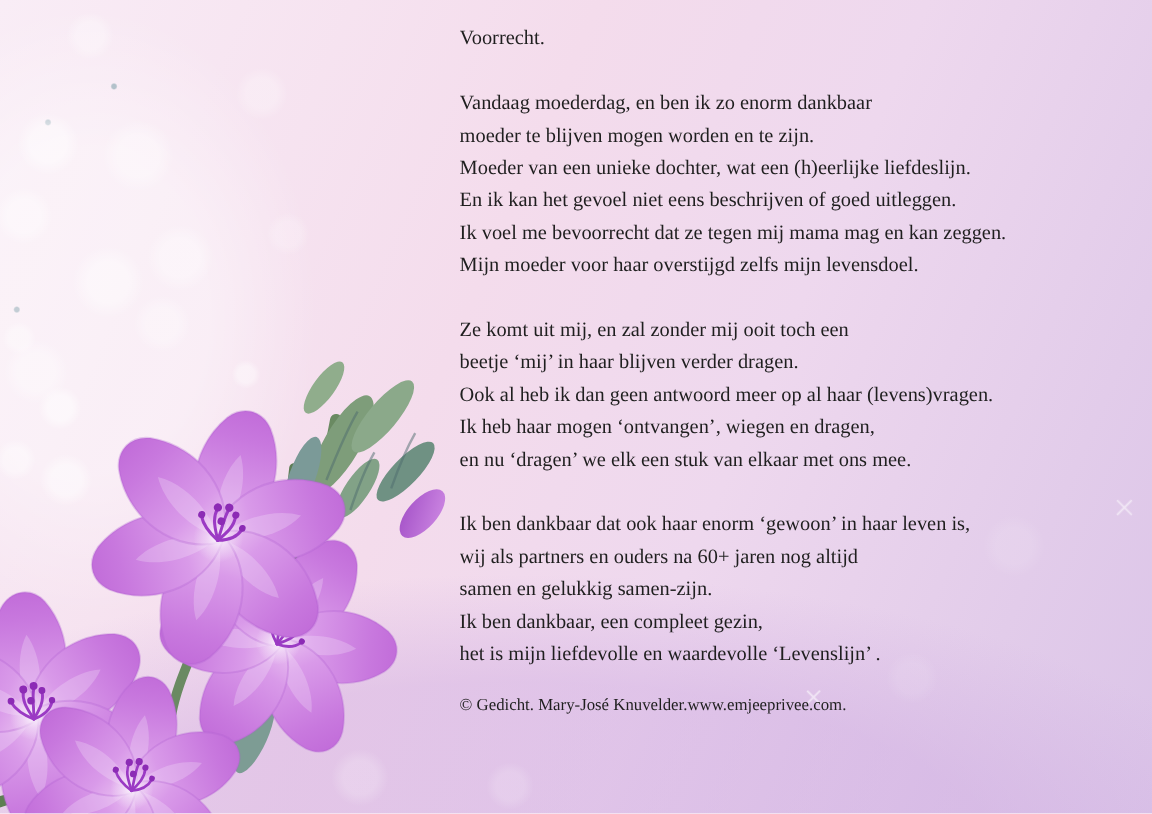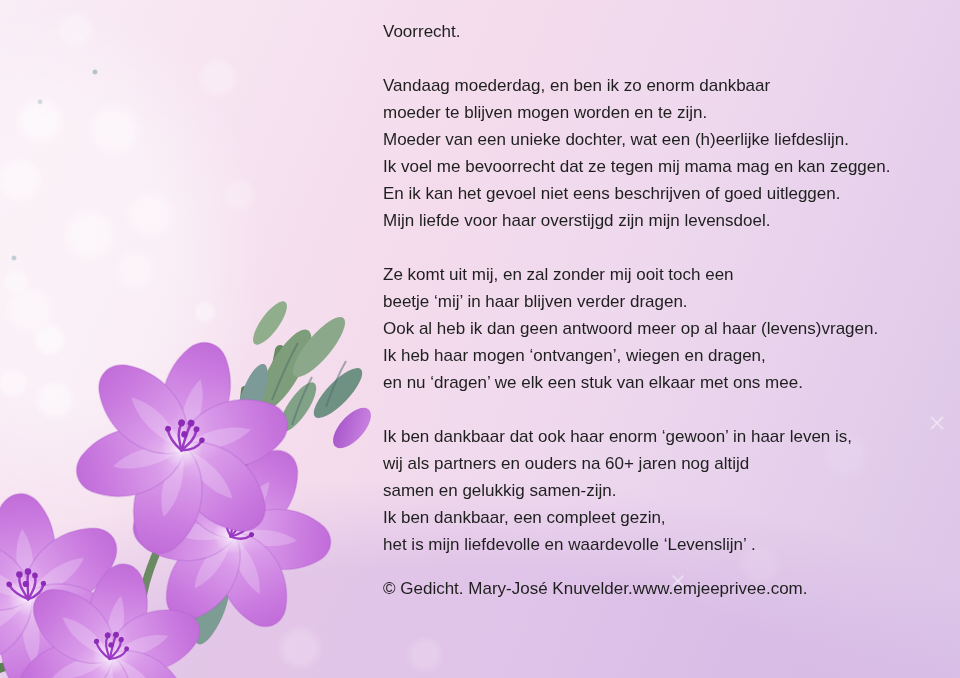--- a/index.html
+++ b/index.html
@@ -39,25 +39,25 @@
       radial-gradient(circle 3px at 95px 72px,   rgba(110,150,160,.50) 0 60%, rgba(110,150,160,0) 100%),
       radial-gradient(circle 3px at 40px 102px,  rgba(110,150,160,.45) 0 60%, rgba(110,150,160,0) 100%),
       radial-gradient(circle 3px at 14px 258px,  rgba(110,150,160,.40) 0 60%, rgba(110,150,160,0) 100%),
       radial-gradient(ellipse 260px 340px at 70px 260px, rgba(255,255,255,.40) 0 40%, rgba(255,255,255,0) 75%),
       radial-gradient(ellipse 800px 300px at 45% 106%,   rgba(202,165,224,.40) 0 50%, rgba(202,165,224,0) 80%);
   }
   .flowers{position:absolute;left:-60px;top:295px;}
   .sparkles{position:absolute;left:0;top:0;}
   .poem{
     position:absolute;left:383px;top:18px;
-    color:#1f1f1f;font-size:17px;
+    color:#1f1f1f;font-size:17px;font-family:Liberation Serif, serif;
   }
   .line{height:27px;line-height:27px;white-space:nowrap;}
   .gap{height:27px;}
-  .credit{margin-top:21px;height:20px;line-height:20px;font-size:17px;white-space:nowrap;}
+  .credit{margin-top:21px;height:20px;line-height:20px;font-size:14px;white-space:nowrap;}
 </style>
 </head>
 <body>
 
 <div class="canvas">
 
   <div class="bg"></div>
   <div class="bokeh"></div>
 
   <svg class="flowers" width="460" height="383" viewBox="0 0 460 383" xmlns="http://www.w3.org/2000/svg" xmlns:xlink="http://www.w3.org/1999/xlink">
@@ -149,23 +149,23 @@
     </g>
   </svg>
 
   <div class="poem">
     <div class="line title">Voorrecht.</div>
     <div class="gap"></div>
 
     <div class="line">Vandaag moederdag, en ben ik zo enorm dankbaar</div>
     <div class="line">moeder te blijven mogen worden en te zijn.</div>
     <div class="line">Moeder van een unieke dochter, wat een (h)eerlijke liefdeslijn.</div>
+    <div class="line">En ik kan het gevoel niet eens beschrijven of goed uitleggen.</div>
     <div class="line">Ik voel me bevoorrecht dat ze tegen mij mama mag en kan zeggen.</div>
-    <div class="line">En ik kan het gevoel niet eens beschrijven of goed uitleggen.</div>
-    <div class="line">Mijn liefde voor haar overstijgd zijn mijn levensdoel.</div>
+    <div class="line">Mijn moeder voor haar overstijgd zelfs mijn levensdoel.</div>
     <div class="gap"></div>
 
     <div class="line">Ze komt uit mij, en zal zonder mij ooit toch een</div>
     <div class="line">beetje ‘mij’ in haar blijven verder dragen.</div>
     <div class="line">Ook al heb ik dan geen antwoord meer op al haar (levens)vragen.</div>
     <div class="line">Ik heb haar mogen ‘ontvangen’, wiegen en dragen,</div>
     <div class="line">en nu ‘dragen’ we elk een stuk van elkaar met ons mee.</div>
     <div class="gap"></div>
 
     <div class="line">Ik ben dankbaar dat ook haar enorm ‘gewoon’ in haar leven is,</div>

